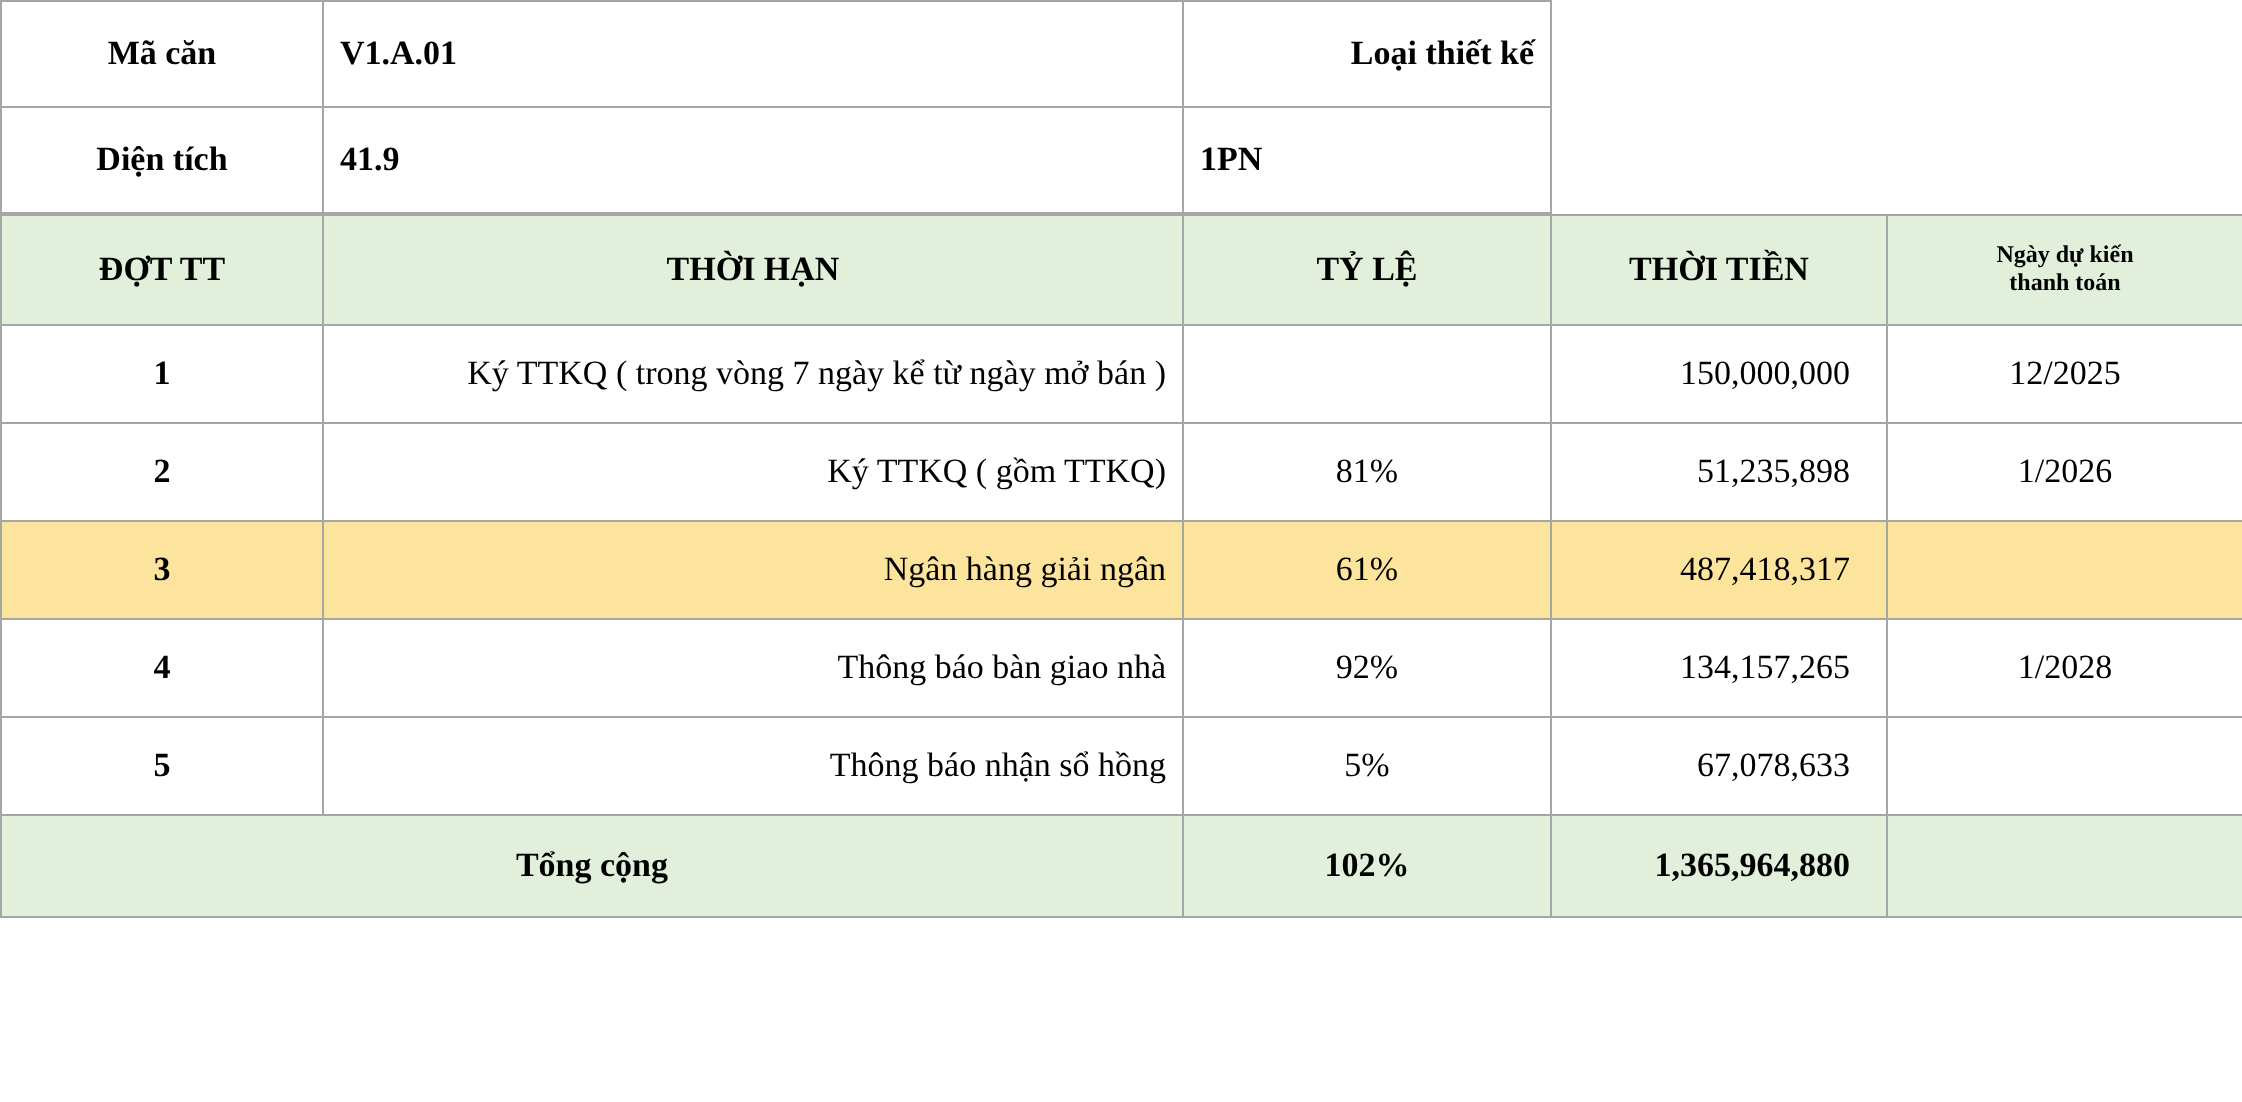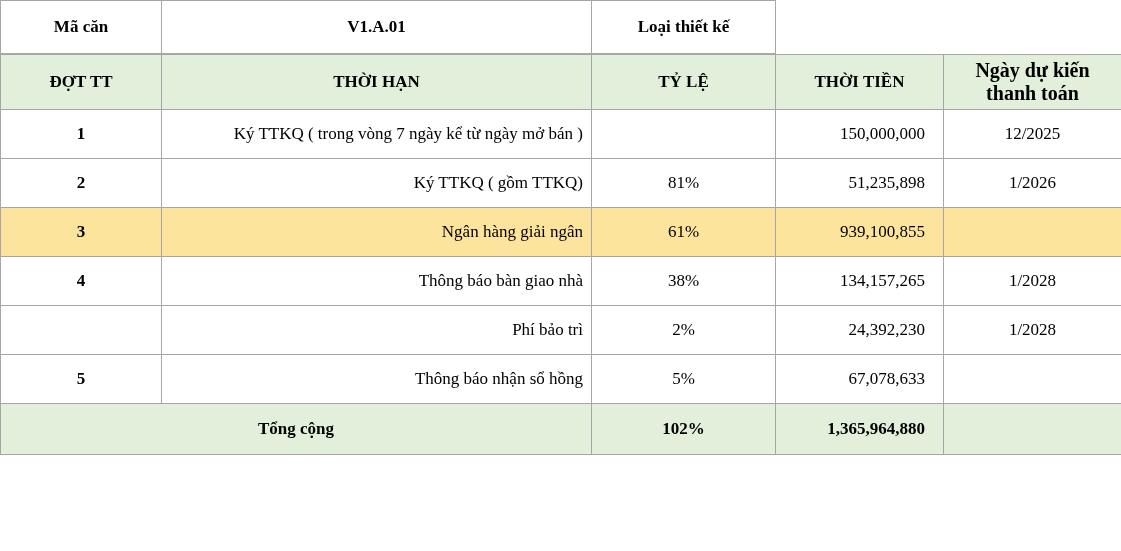--- a/index.html
+++ b/index.html
@@ -32,26 +32,25 @@
   }
   
   .info-label {
     font-weight: bold;
     text-align: center;
     font-size: 17px;
     height: 52px;
   }
   .info-value {
     font-weight: bold;
-    text-align: center;
     font-size: 19px;
   }
   .info-type-label {
     font-weight: bold;
-    text-align: center;
+    text-align: right;
     font-size: 17px;
   }
   .blank-cell {
     border: none !important;
   }
   .price-row td {
     background: #bf8f00;
     height: 46px;
   }
   .price-label {
@@ -69,21 +68,21 @@
   
   .hdr td {
     background: #e2efda;
     font-weight: bold;
     text-align: center;
     font-size: 17px;
     height: 54px;
     line-height: 1.15;
   }
   .hdr td.small {
-    font-size: 20px;
+    font-size: 12px;
   }
   
   .row td {
     height: 48px;
   }
   .c-num {
     text-align: center;
     font-weight: bold;
   }
   .c-desc {
@@ -135,20 +134,27 @@
       <col style="width:430px">
       <col style="width:184px">
       <col style="width:168px">
       <col style="width:178px">
     </colgroup>
     <tbody>
       <tr>
         <td class="info-label">Mã căn</td>
         <td class="info-value">V1.A.01</td>
         <td class="info-type-label">Loại thiết kế</td>
+        <td class="blank-cell"></td>
+        <td class="blank-cell"></td>
+      </tr>
+      <tr>
+        <td class="info-label">Diện tích</td>
+        <td class="info-value">41.9</td>
+        <td class="info-value">1PN</td>
         <td class="blank-cell"></td>
         <td class="blank-cell"></td>
       </tr>
     </tbody>
   </table>
 
   <table class="grid">
     <colgroup>
       <col style="width:161px">
       <col style="width:430px">
@@ -181,39 +187,32 @@
         <td class="c-desc">Ký  TTKQ ( gồm TTKQ)</td>
         <td class="c-mid">81%</td>
         <td class="c-amount">51,235,898</td>
         <td class="c-date">1/2026</td>
       </tr>
 
       <tr class="row row-highlight">
         <td class="c-num">3</td>
         <td class="c-desc">Ngân hàng giải ngân</td>
         <td class="c-mid">61%</td>
-        <td class="c-amount">939,100,855</td>
+        <td class="c-amount">487,418,317</td>
         <td class="c-date"></td>
       </tr>
 
       <tr class="row">
         <td class="c-num">4</td>
         <td class="c-desc">Thông báo bàn giao nhà</td>
-        <td class="c-mid">38%</td>
+        <td class="c-mid">92%</td>
         <td class="c-amount">134,157,265</td>
         <td class="c-date">1/2028</td>
       </tr>
 
-      <tr class="row">
-        <td class="c-num"></td>
-        <td class="c-desc">Phí bảo trì</td>
-        <td class="c-mid">2%</td>
-        <td class="c-amount">24,392,230</td>
-        <td class="c-date">1/2028</td>
-      </tr>
 
       <tr class="row">
         <td class="c-num">5</td>
         <td class="c-desc">Thông báo nhận sổ hồng</td>
         <td class="c-mid">5%</td>
         <td class="c-amount">67,078,633</td>
         <td class="c-date"></td>
       </tr>
 
       <tr class="total-row">

